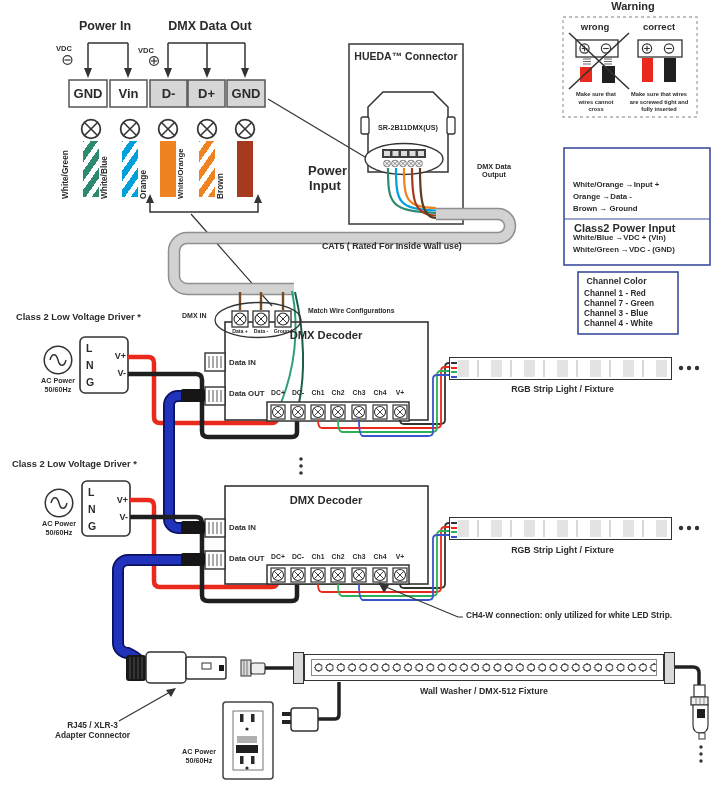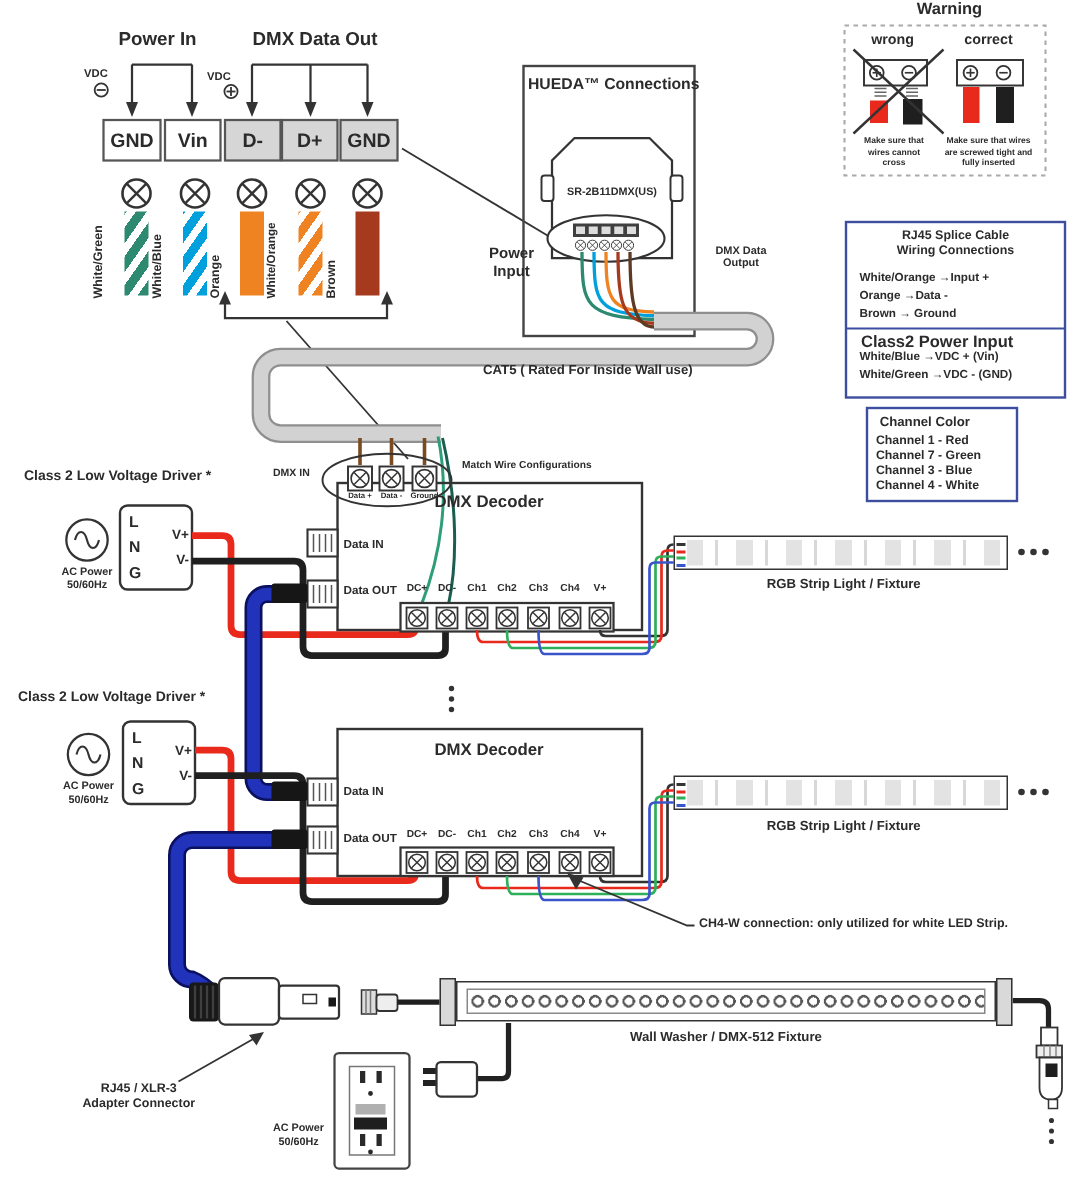--- a/index.html
+++ b/index.html
@@ -336,36 +336,34 @@
 <div class="t c" style="left:110px;top:80px;width:37px;font-size:13px;line-height:27px">Vin</div>
 <div class="t c" style="left:150px;top:80px;width:37px;font-size:13px;line-height:27px">D-</div>
 <div class="t c" style="left:188px;top:80px;width:37px;font-size:13px;line-height:27px">D+</div>
 <div class="t c" style="left:227px;top:80px;width:38px;font-size:13px;line-height:27px">GND</div>
 <div class="vlabel" style="left:70px;top:189px">White/Green</div>
 <div class="vlabel" style="left:109px;top:189px">White/Blue</div>
 <div class="vlabel" style="left:148px;top:189px">Orange</div>
 <div class="vlabel" style="left:186px;top:189px;font-size:7.8px">White/Orange</div>
 <div class="vlabel" style="left:225px;top:189px">Brown</div>
 
-<div class="t c" style="left:352px;top:50px;width:108px;font-size:10.5px">HUEDA™ Connections</div>
+<div class="t c" style="left:352px;top:50px;width:108px;font-size:10.5px">HUEDA™ Connector</div>
 <div class="t c" style="left:368px;top:124px;width:80px;font-size:7.2px">SR-2B11DMX(US)</div>
-<div class="t c pre" style="left:324px;top:164px;width:34px;font-size:10px">Power
+<div class="t c pre" style="left:308px;top:164px;width:34px;font-size:13px">Power
 Input</div>
 <div class="t c pre" style="left:474px;top:163px;width:40px;font-size:7.3px">DMX Data
 Output</div>
 <div class="t" style="left:322px;top:241px;font-size:8.8px">CAT5 ( Rated For Inside Wall use)</div>
 
 <div class="t c" style="left:588px;top:0px;width:90px;font-size:11px">Warning</div>
 <div class="t c" style="left:573px;top:22px;width:44px;font-size:9.5px">wrong</div>
 <div class="t c" style="left:636px;top:22px;width:46px;font-size:9.5px">correct</div>
 <div class="t c wrap" style="left:572px;top:91px;width:48px;font-size:5.7px;line-height:1.35">Make sure that wires cannot cross</div>
 <div class="t c wrap" style="left:628px;top:91px;width:62px;font-size:5.7px;line-height:1.35">Make sure that wires are screwed tight and fully inserted</div>
 
-<div class="t c pre" style="left:568px;top:152px;width:138px;font-size:8.3px">RJ45 Splice Cable
-Wiring Connections</div>
 <div class="t" style="left:573px;top:181px;font-size:7.8px">White/Orange  →Input +</div>
 <div class="t" style="left:573px;top:193px;font-size:7.8px">Orange →Data -</div>
 <div class="t" style="left:573px;top:205px;font-size:7.8px">Brown →  Ground</div>
 <div class="t" style="left:574px;top:222px;font-size:11px">Class2 Power Input</div>
 <div class="t" style="left:573px;top:234px;font-size:7.8px">White/Blue →VDC + (Vin)</div>
 <div class="t" style="left:573px;top:246px;font-size:7.8px">White/Green →VDC - (GND)</div>
 
 <div class="t c" style="left:580px;top:276px;width:73px;font-size:8.8px">Channel Color</div>
 <div class="t" style="left:584px;top:289px;font-size:8.2px">Channel 1 -  Red</div>
 <div class="t" style="left:584px;top:299px;font-size:8.2px">Channel 7 -  Green</div>

